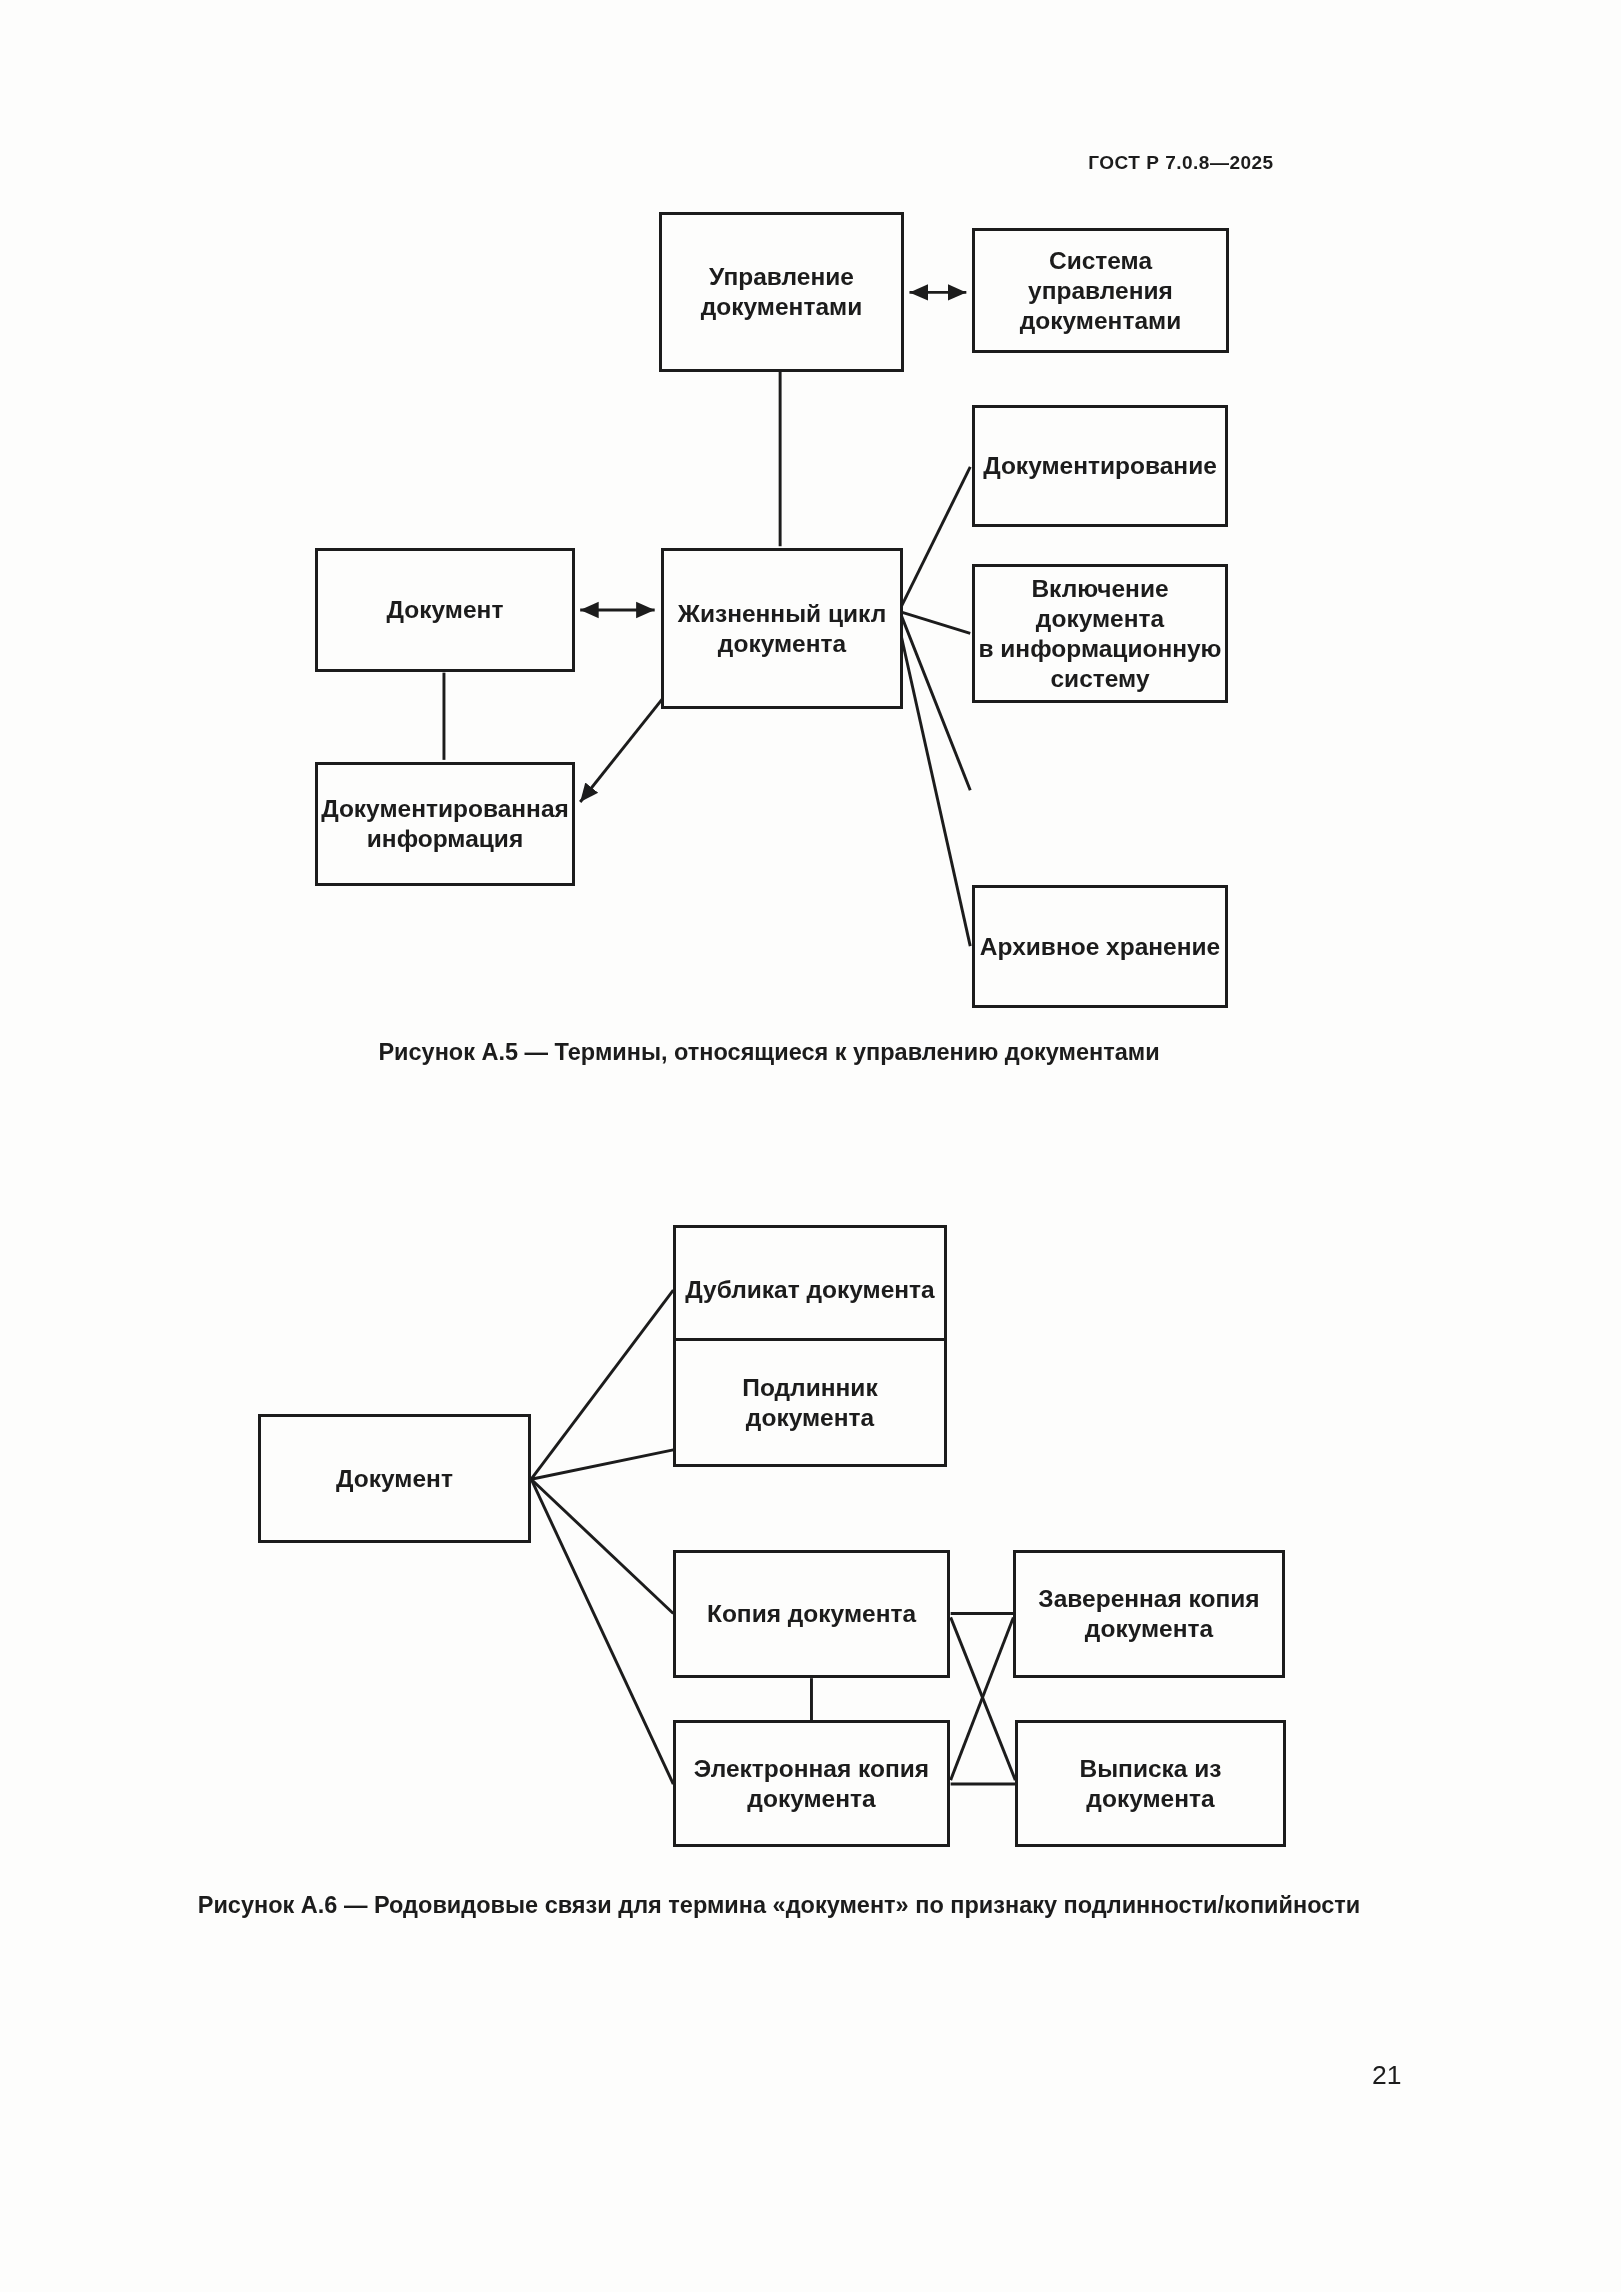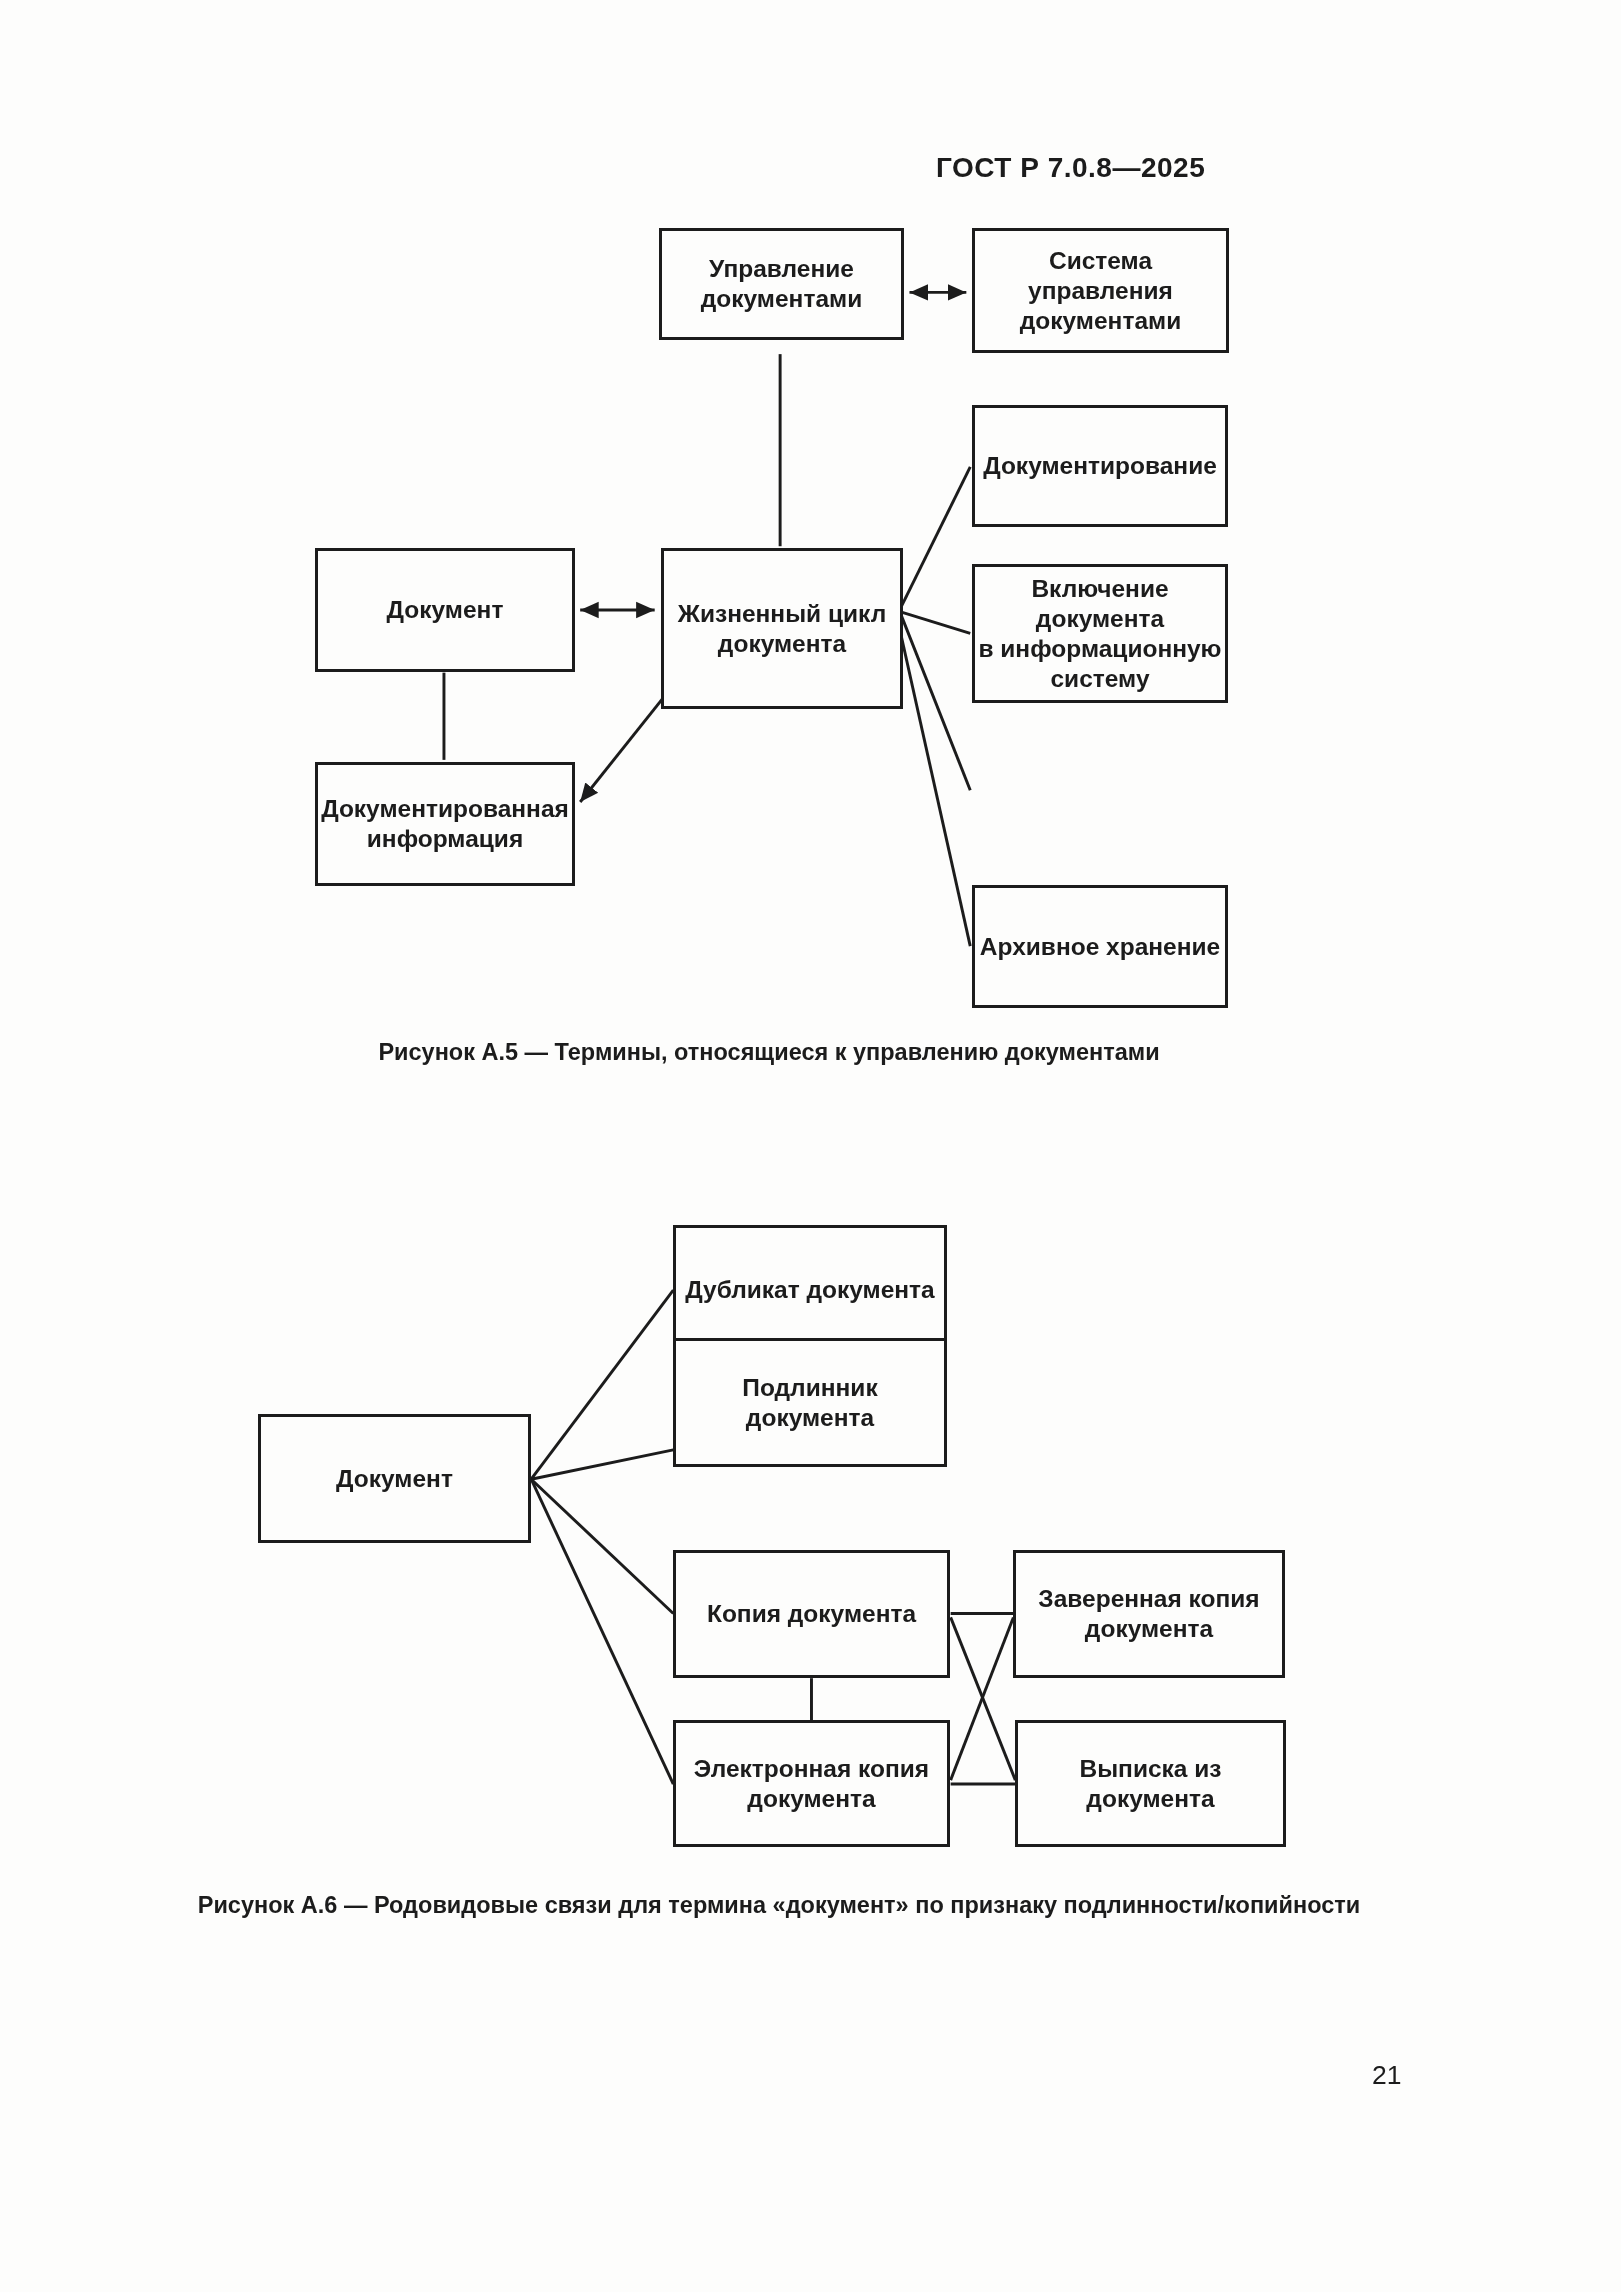--- a/index.html
+++ b/index.html
@@ -7,21 +7,21 @@
     position:relative;
     width:1621px;height:2293px;
     margin:0 auto;
     background:#fdfdfc;
     font-family:"Liberation Sans", sans-serif;
     color:#1c1c1c;
     overflow:hidden;
   }
   .header{
     position:absolute;top:152px;left:936px;width:490px;
-    text-align:left;font-size:28px;font-weight:bold;letter-spacing:0.5px;
+    text-align:center;font-size:19px;font-weight:bold;letter-spacing:0.5px;
   }
   .connectors{position:absolute;top:0;left:0;width:1621px;height:2293px;}
   .connectors line{stroke:#1c1c1c;stroke-width:3;}
   .box{
     position:absolute;
     border:3.9px solid #1c1c1c;
     background:#fdfdfc;
     display:flex;align-items:center;justify-content:center;
     box-sizing:border-box;
     text-align:center;
@@ -73,21 +73,21 @@
       <line x1="542" y1="1509" x2="687" y2="1646"></line>
       <line x1="542" y1="1509" x2="687" y2="1820"></line>
       <line x1="970" y1="1646" x2="1034" y2="1646"></line>
       <line x1="970" y1="1820" x2="1036" y2="1820"></line>
       <line x1="970" y1="1650" x2="1036" y2="1816"></line>
       <line x1="1034" y1="1650" x2="970" y2="1816"></line>
       <line x1="828" y1="1712" x2="828" y2="1755"></line>
     </g>
   </svg>
 
-  <div class="box" style="left:659px;top:228px;width:245px;height:112px">
+  <div class="box" style="left:659px;top:212px;width:245px;height:160px">
     <span class="box-label">Управление
 документами</span>
   </div>
   <div class="box" style="left:972px;top:228px;width:257px;height:125px">
     <span class="box-label">Система управления
 документами</span>
   </div>
   <div class="box" style="left:315px;top:548px;width:260px;height:124px">
     <span class="box-label">Документ</span>
   </div>

